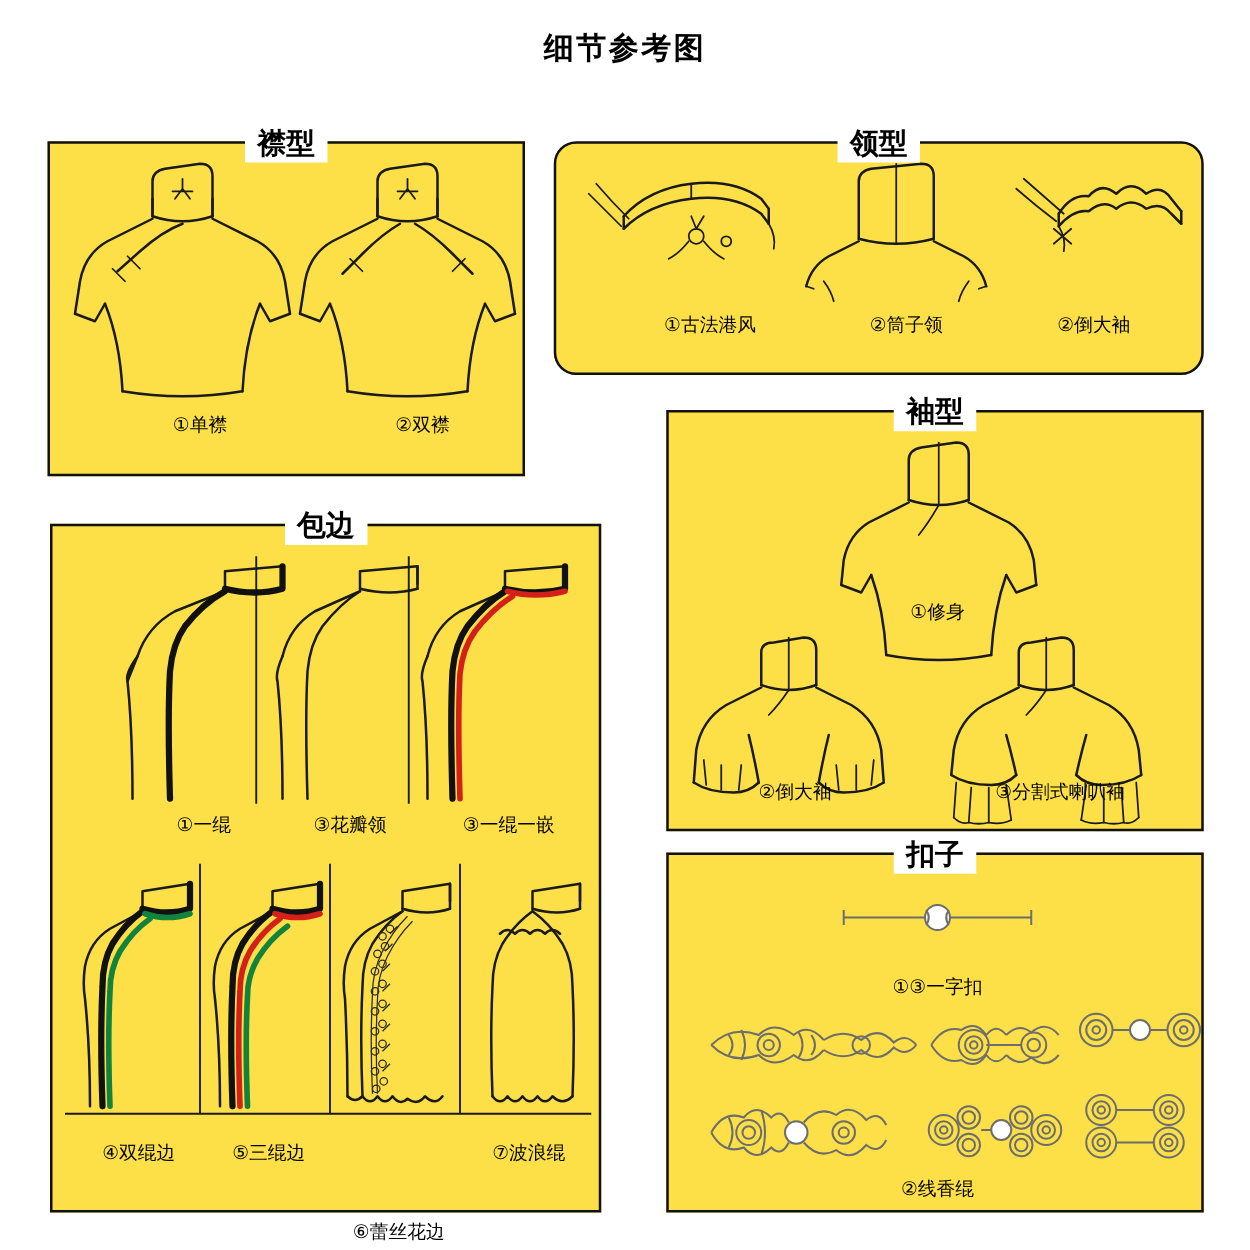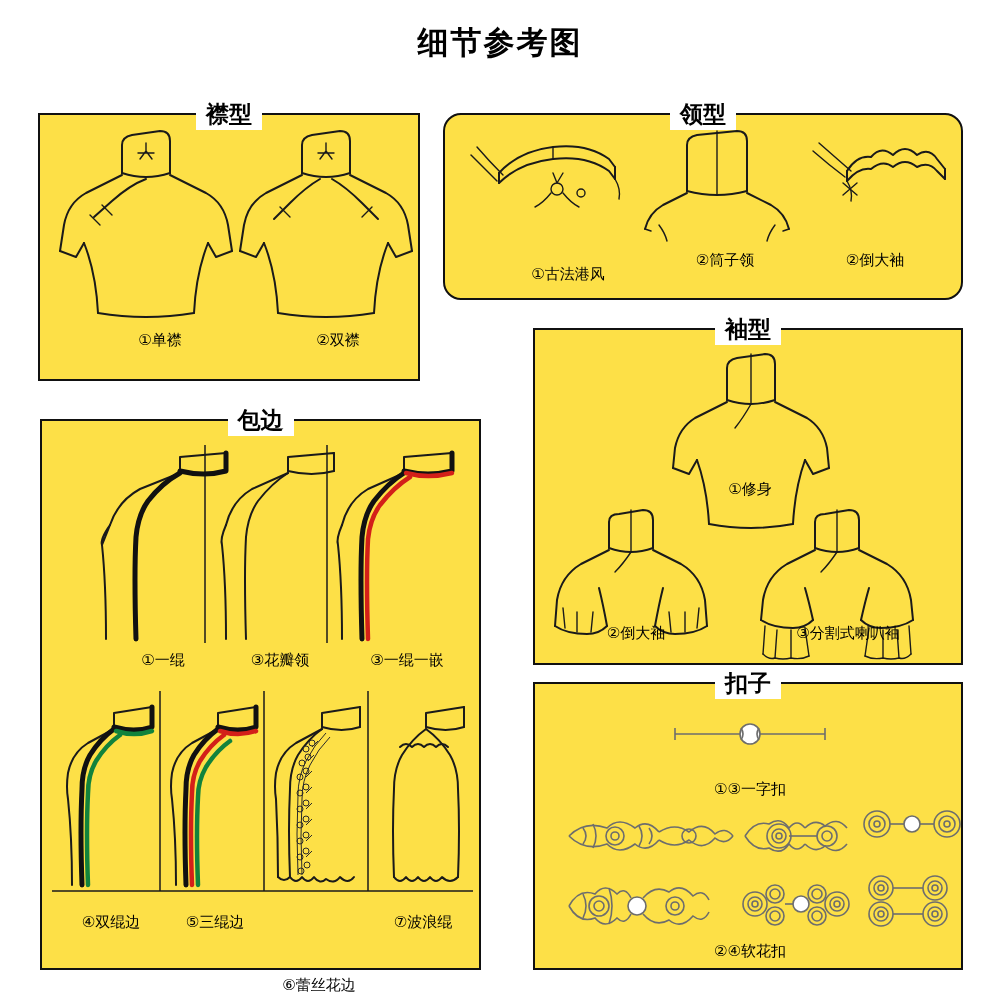--- a/index.html
+++ b/index.html
@@ -14,21 +14,21 @@
     font-family: "DejaVu Sans", "Liberation Sans", sans-serif;
     color: #000;
     overflow: hidden;
   }
   .page-title {
     position: absolute;
     top: 22px;
     left: 0;
     width: 1000px;
     text-align: center;
-    font-size: 31px;
+    font-size: 24px;
     font-weight: bold;
     letter-spacing: 2px;
   }
   .panel {
     position: absolute;
     border: 2px solid #111;
     box-sizing: border-box;
     background: #fde047;
   }
   .panel-title {
@@ -156,21 +156,21 @@
       <path class="ln-thin" d="M0 14 Q16 28 32 40"></path>
       <path class="ln-thin" d="M6 6 Q22 20 38 34"></path>
       <path class="ln" d="M34 34 Q44 18 58 20 Q68 8 80 18 Q92 6 104 18 Q116 10 124 22 L132 32"></path>
       <path class="ln" d="M34 44 Q46 30 58 32 Q70 22 80 30 Q92 20 104 30 Q116 24 124 34 L132 42"></path>
       <path class="ln" d="M34 34 L34 44 M132 32 L132 42"></path>
       <path class="ln-thin" d="M30 46 L44 58 M44 46 L30 58"></path>
       <path class="ln-thin" d="M34 44 Q40 54 38 64"></path>
     </g>
   </svg>
 
-  <div class="caption" style="left:38px; top:136px; width:170px;margin-top:14px;">①古法港风</div>
+  <div class="caption" style="left:38px; top:136px; width:170px;">①古法港风</div>
   <div class="caption" style="left:210px; top:136px; width:140px;">②筒子领</div>
   <div class="caption" style="left:360px; top:136px; width:140px;">②倒大袖</div>
 </div>
 
 <div class="panel" style="left:533px; top:328px; width:430px; height:337px;">
   <div class="panel-title">
     <span>袖型</span>
   </div>
 
   <svg width="430" height="337" viewBox="0 0 430 337">
@@ -450,14 +450,14 @@
         <circle cx="70" cy="38" r="12"></circle>
           <circle cx="70" cy="38" r="7"></circle>
           <circle cx="70" cy="38" r="3"></circle>
         <line x1="28" y1="12" x2="58" y2="12"></line>
         <line x1="28" y1="38" x2="58" y2="38"></line>
       </g>
     </g>
   </svg>
 
   <div class="caption" style="left:140px; top:96px; width:150px;">①③一字扣</div>
-  <div class="caption" style="left:140px; top:258px; width:150px;">②④软花扣</div>
+  <div class="caption" style="left:140px; top:258px; width:150px;">②线香绲</div>
 </div>
 
 </body></html>

